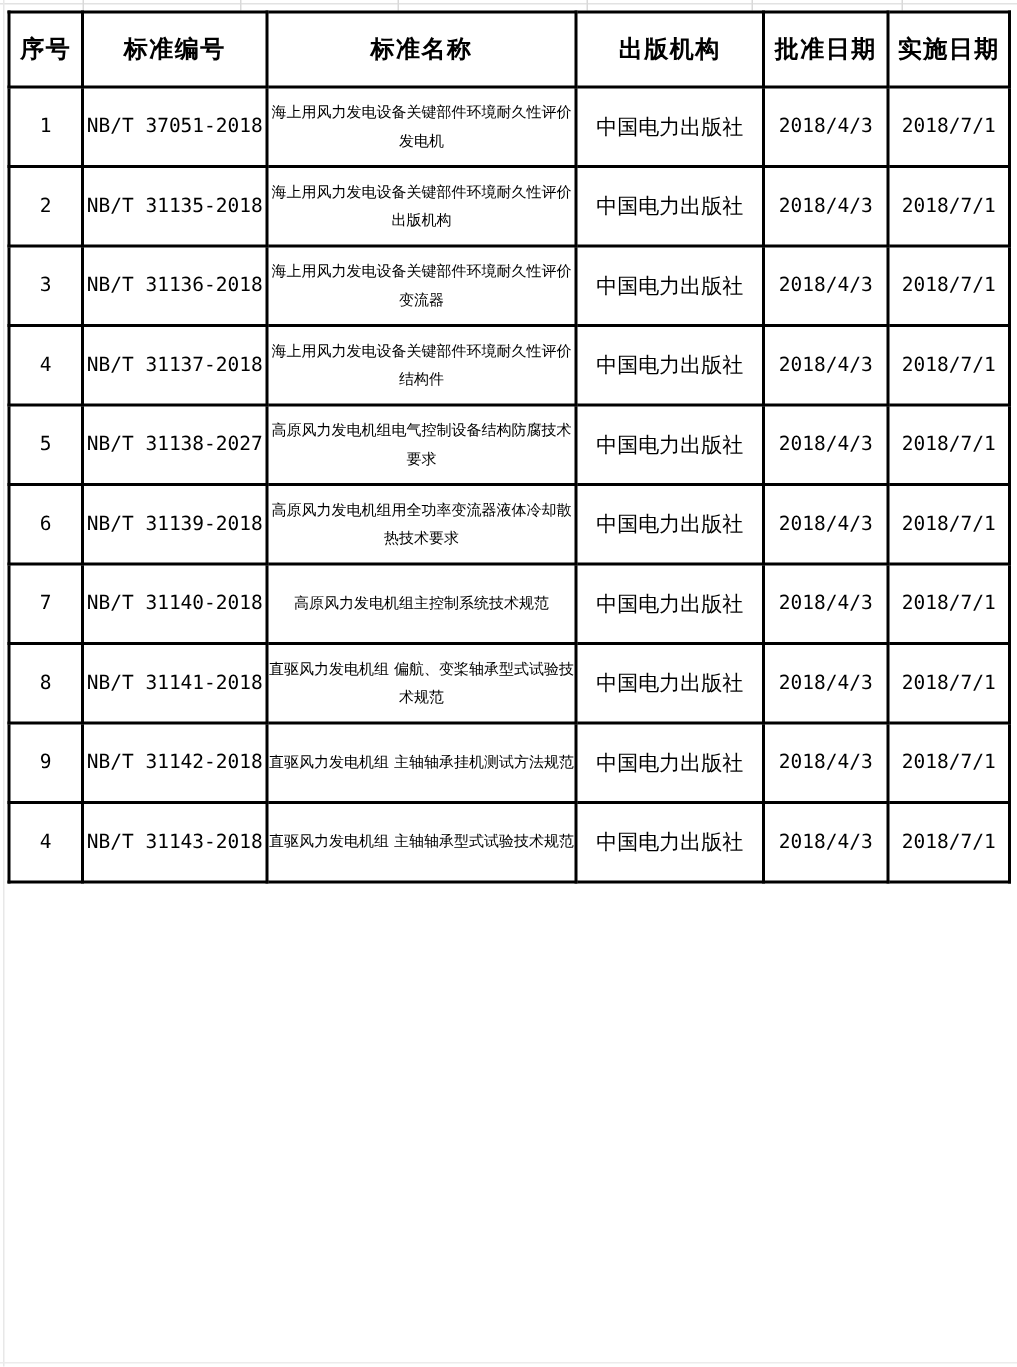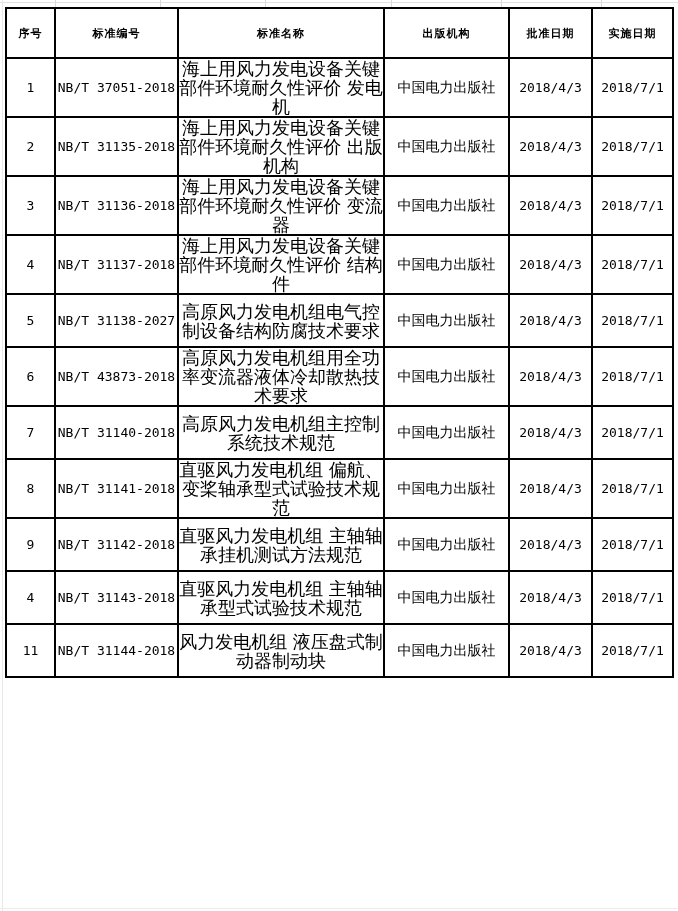--- a/index.html
+++ b/index.html
@@ -46,30 +46,30 @@
     border: 2px solid #000000;
     overflow: hidden;
     vertical-align: middle;
     text-align: center;
     padding: 0;
   }
   table.standards thead tr { height: 50px; }
   table.standards tbody tr { height: 53px; }
   table.standards th {
     font-weight: bold;
-    font-size: 11px;
+    font-size: 16px;
     letter-spacing: 1px;
   }
   td.col0, td.col1, td.col4, td.col5 {
     font-family: "DejaVu Sans Mono", "Liberation Mono", monospace;
     font-size: 13px;
   }
   td.col2 {
     text-align: left;
-    font-size: 18px;
+    font-size: 10px;
     line-height: 19px;
     padding: 2px 4px;
     word-break: break-all;
   }
   td.col3 {
     font-size: 14px;
     margin-left: 28px;
   }
 </style>
 </head>
@@ -140,21 +140,21 @@
       <tr>
         <td class="col0">5</td>
         <td class="col1">NB/T 31138-2027</td>
         <td class="col2">高原风力发电机组电气控制设备结构防腐技术要求</td>
         <td class="col3">中国电力出版社</td>
         <td class="col4">2018/4/3</td>
         <td class="col5">2018/7/1</td>
       </tr>
       <tr>
         <td class="col0">6</td>
-        <td class="col1">NB/T 43873-2018</td>
+        <td class="col1">NB/T 31139-2018</td>
         <td class="col2">高原风力发电机组用全功率变流器液体冷却散热技术要求</td>
         <td class="col3">中国电力出版社</td>
         <td class="col4">2018/4/3</td>
         <td class="col5">2018/7/1</td>
       </tr>
       <tr>
         <td class="col0">7</td>
         <td class="col1">NB/T 31140-2018</td>
         <td class="col2">高原风力发电机组主控制系统技术规范</td>
         <td class="col3">中国电力出版社</td>
@@ -178,22 +178,14 @@
         <td class="col5">2018/7/1</td>
       </tr>
       <tr>
         <td class="col0">4</td>
         <td class="col1">NB/T 31143-2018</td>
         <td class="col2">直驱风力发电机组 主轴轴承型式试验技术规范</td>
         <td class="col3">中国电力出版社</td>
         <td class="col4">2018/4/3</td>
         <td class="col5">2018/7/1</td>
       </tr>
-      <tr>
-        <td class="col0">11</td>
-        <td class="col1">NB/T 31144-2018</td>
-        <td class="col2">风力发电机组 液压盘式制动器制动块</td>
-        <td class="col3">中国电力出版社</td>
-        <td class="col4">2018/4/3</td>
-        <td class="col5">2018/7/1</td>
-      </tr>
     </tbody>
 </table>
 
 </body></html>

